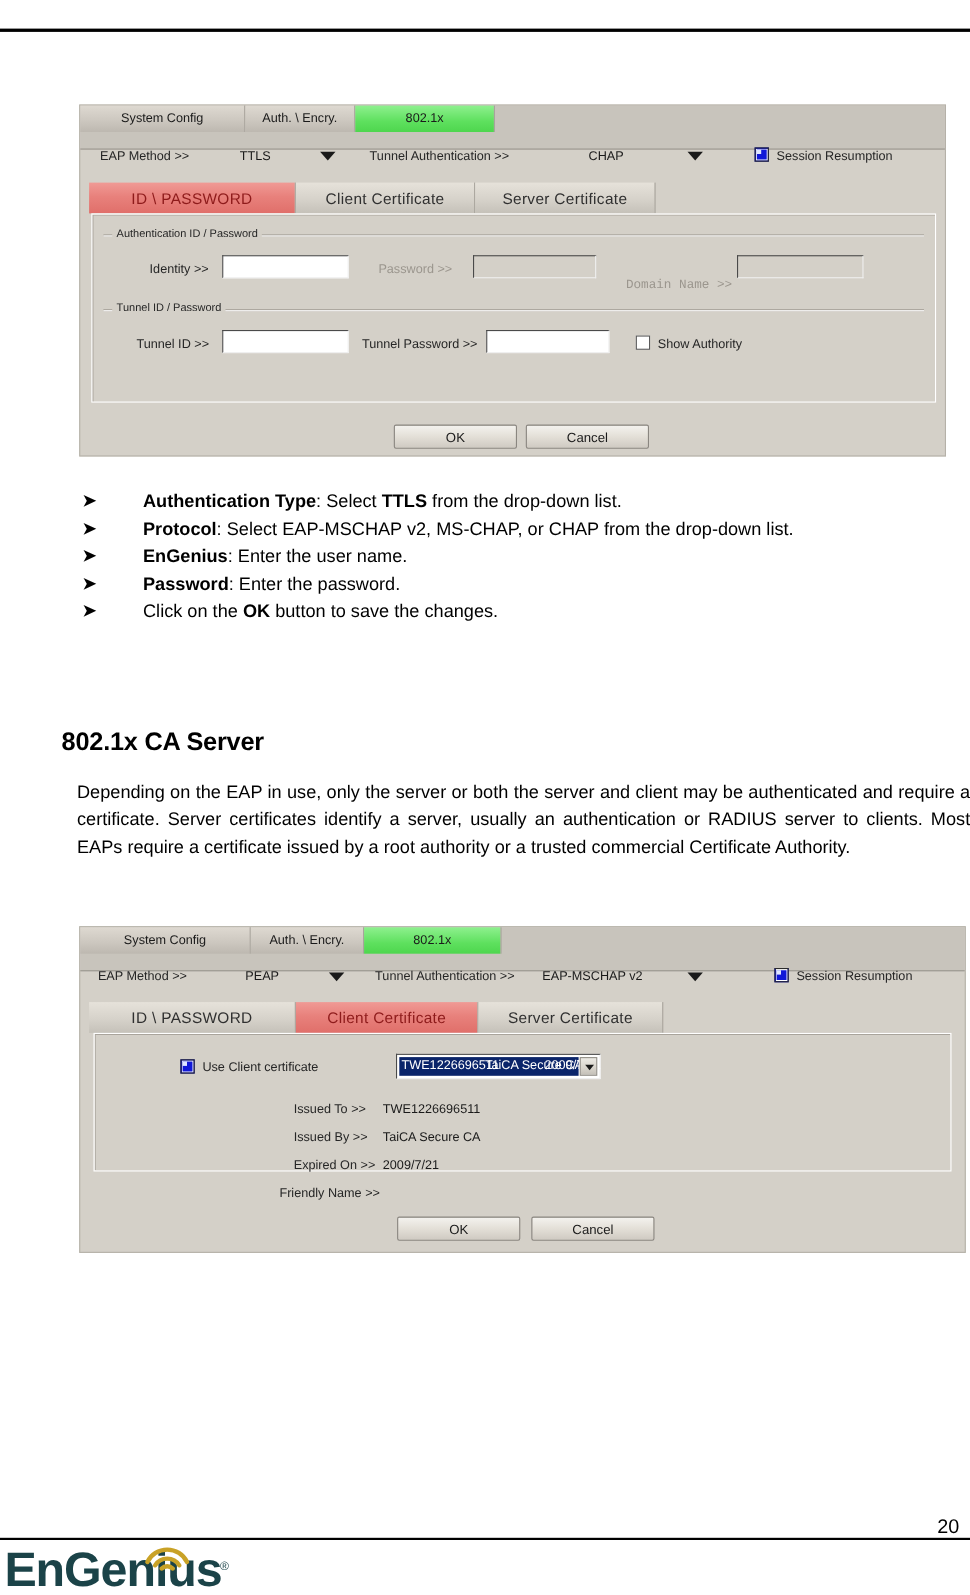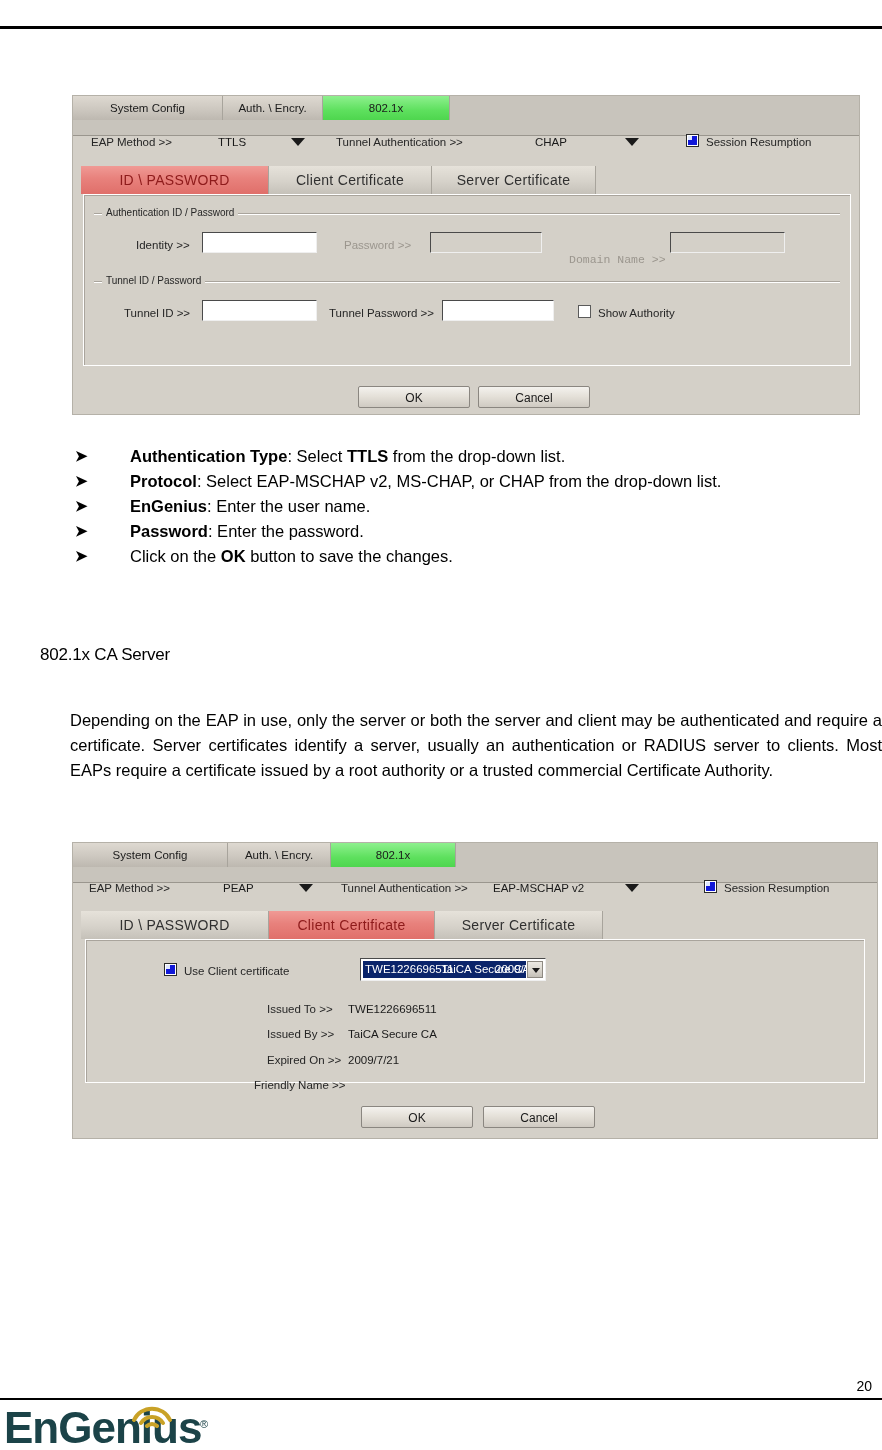--- a/index.html
+++ b/index.html
@@ -93,26 +93,26 @@
   .combo-btn::after{content:"";position:absolute;left:4px;top:6px;width:0;height:0;
     border-left:4px solid transparent;border-right:4px solid transparent;
     border-top:5px solid #1a1a1a;}
   
   .bullets{position:absolute;left:70px;top:444px;width:812px;}
   .bul{position:relative;padding-left:60px;font-size:16.5px;line-height:24px;
     color:#000;margin-bottom:1px;}
   .bul .arrow{position:absolute;left:5px;top:0;font-size:15px;font-weight:bold;color:#000;}
   .bul.justify{text-align:justify;}
   .bul b{font-weight:bold;}
-  h2.sec{position:absolute;left:40px;top:645px;margin:0;
-    font-size:17px;font-weight:normal;letter-spacing:-0.2px;}
+  h2.sec{position:absolute;left:40px;top:645px;margin:16px;
+    font-size:23px;font-weight:bold;letter-spacing:-0.2px;}
   .para{position:absolute;left:70px;top:708px;width:812px;
     font-size:16.5px;line-height:25px;text-align:justify;}
   
-  .pagenum{position:absolute;right:10px;top:1378px;font-size:14px;}
+  .pagenum{position:absolute;right:10px;top:1378px;font-size:18px;}
   .foot-rule{position:absolute;left:0;top:1398px;width:882px;height:2px;background:#000;}
   .logo{position:absolute;left:4px;top:1396px;width:260px;height:56px;}
   .logo-text{position:absolute;left:0;top:10px;font-size:44px;line-height:44px;
     font-weight:600;color:#1b4348;letter-spacing:-1px;font-family:"Liberation Sans",sans-serif;}
   .logo-reg{position:absolute;left:196px;top:22px;font-size:11px;color:#1b4348;}
   .wifi{position:absolute;left:126px;top:2px;width:44px;height:30px;}
 </style>
 </head>
 <body>
 
@@ -228,21 +228,21 @@
 
   <div style="position:absolute;left:8px;top:68px;">
     <div class="subtab" style="left:0;top:0;width:188px;">
       <span>ID \ PASSWORD</span></div>
     <div class="subtab active" style="left:188px;top:0;width:166px;">
       <span>Client Certificate</span></div>
     <div class="subtab" style="left:354px;top:0;width:168px;">
       <span>Server Certificate</span></div>
   </div>
 
-  <div class="panel" style="left:12px;top:96px;width:780px;height:144px;">
+  <div class="panel" style="left:12px;top:96px;width:780px;height:126px;">
     <div class="chk on" style="left:78px;top:23px;"></div>
     <div class="lbl" style="left:98px;top:24px;">Use Client certificate</div>
 
     <div class="combo" style="left:274px;top:18px;width:186px;height:23px;">
       <div class="combo-sel">
         <span style="left:2px;">TWE1226696511</span>
         <span style="left:78px;">TaiCA Secure CA</span>
         <span style="left:132px;">2009/7/21</span>
       </div>
       <div class="combo-btn"></div>

